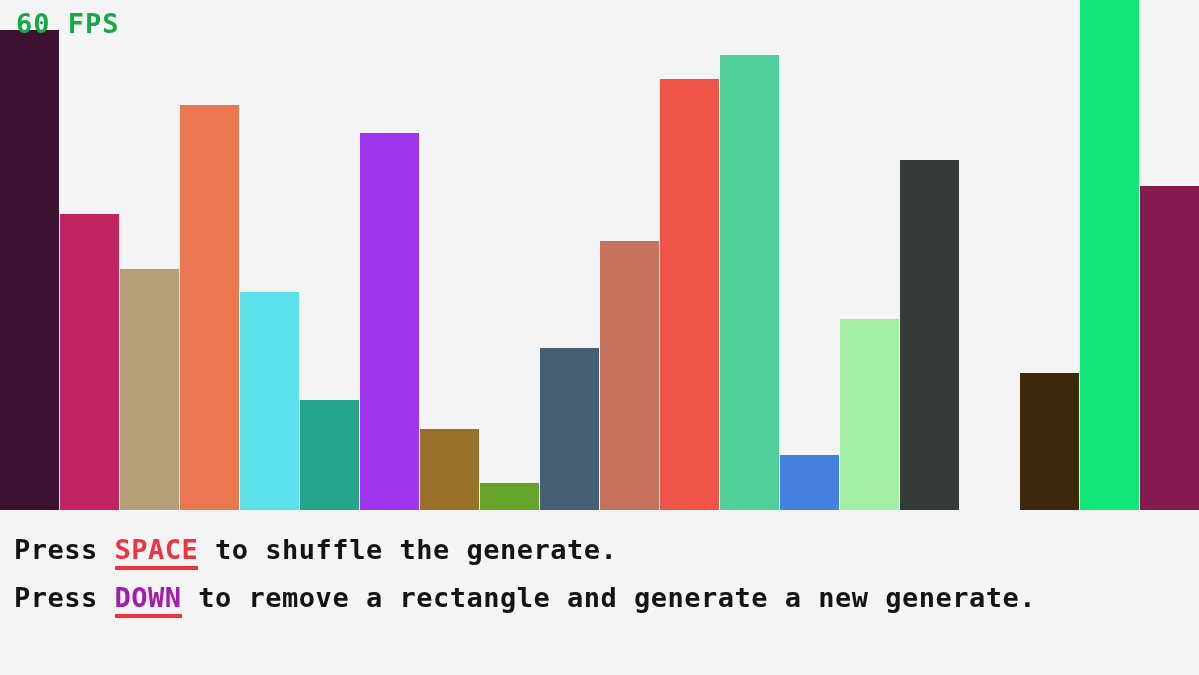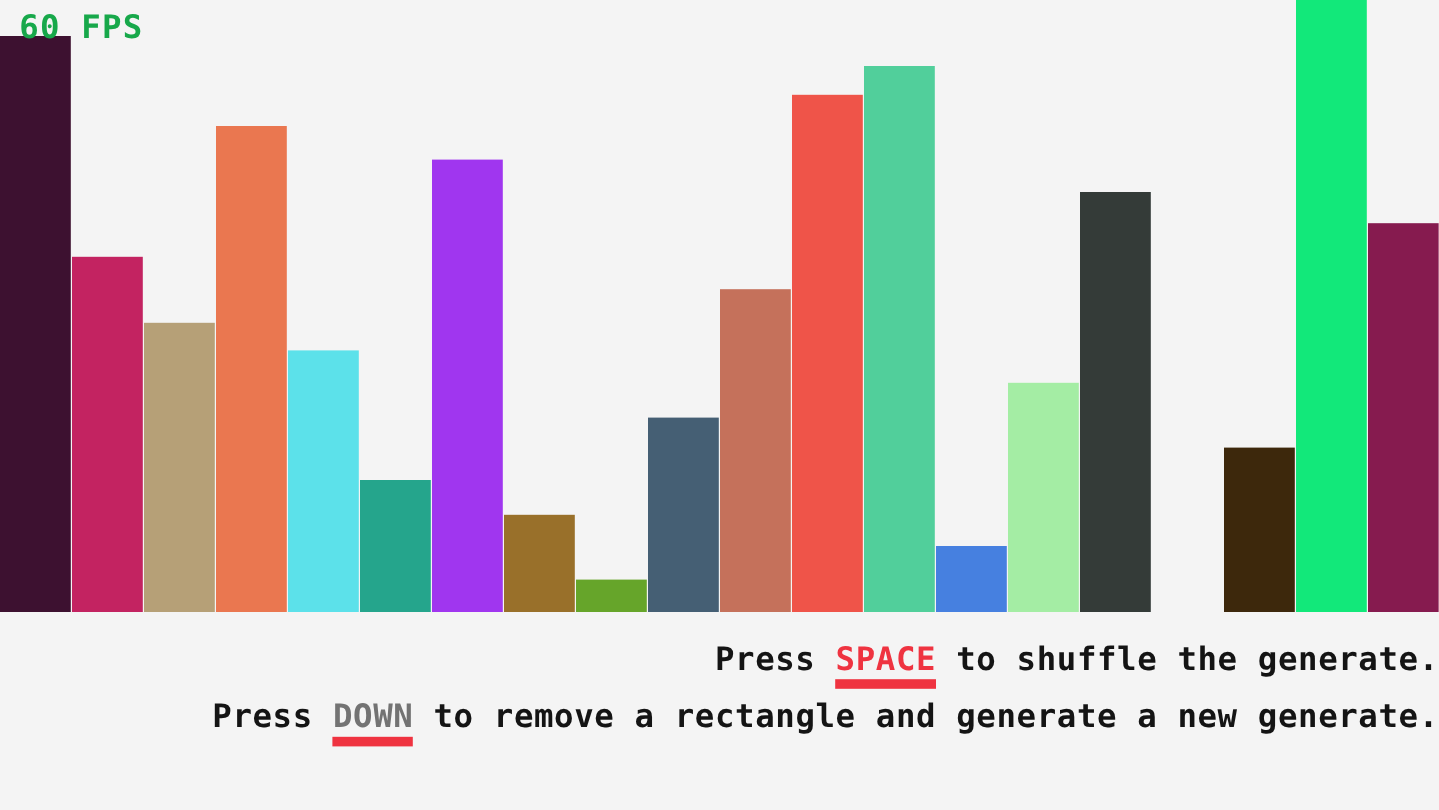--- a/index.html
+++ b/index.html
@@ -7,21 +7,20 @@
   html, body {
     width:1199px; height:675px;
     background:#f4f4f4;
     font-family:"DejaVu Sans Mono", monospace;
     overflow:hidden;
   }
   #app {
     position:relative;
     width:1199px; height:675px;
     background:#f4f4f4;
-    text-align:right;
   }
 
   
   #chart-area {
     position:absolute;
     left:0; top:0;
     width:1199px; height:510px;
     background:#f4f4f4;
   }
   .bar {
@@ -65,21 +64,21 @@
   .instruction-line {
     font-size:27px;
     font-weight:700;
     letter-spacing:0.5px;
     line-height:48px;
     color:#141414;
     white-space:nowrap;
   }
   .key {
     color:#ef3340;
-    border-bottom:8px solid #7f1d1d;
+    border-bottom:4px solid #7f1d1d;
     padding-bottom:1px;
   }
 </style>
 </head>
 <body>
 
 <div id="app">
 
   <div id="chart-area" style="background: rgb(244, 244, 244); height: 510px; width: 1199px;">
       <div class="bar" style="left: 0px; width: 59px; height: 480px; background: rgb(61, 17, 48);"></div>
@@ -101,16 +100,16 @@
       <div class="bar" style="left: 1020px; width: 59px; height: 137px; background: rgb(61, 40, 12);"></div>
       <div class="bar" style="left: 1080px; width: 59px; height: 510px; background: rgb(18, 232, 122);"></div>
       <div class="bar" style="left: 1140px; width: 59px; height: 324px; background: rgb(134, 27, 79);"></div>
     </div>
 
   <div id="fps-counter">60 FPS</div>
 
 
   <div id="instructions">
       <div class="instruction-line"><span>Press </span><span class="key" style="color: rgb(239, 51, 64); border-bottom-color: rgb(239, 51, 64);">SPACE</span><span> to shuffle the generate.</span></div>
-      <div class="instruction-line"><span>Press </span><span class="key" style="color: #737373; border-bottom-color: rgb(239, 51, 64);">DOWN</span><span> to remove a rectangle and generate a new generate.</span></div>
+      <div class="instruction-line"><span>Press </span><span class="key" style="color: #a21caf; border-bottom-color: rgb(239, 51, 64);">DOWN</span><span> to remove a rectangle and generate a new generate.</span></div>
     </div>
 
 </div>
 
 </body></html>

